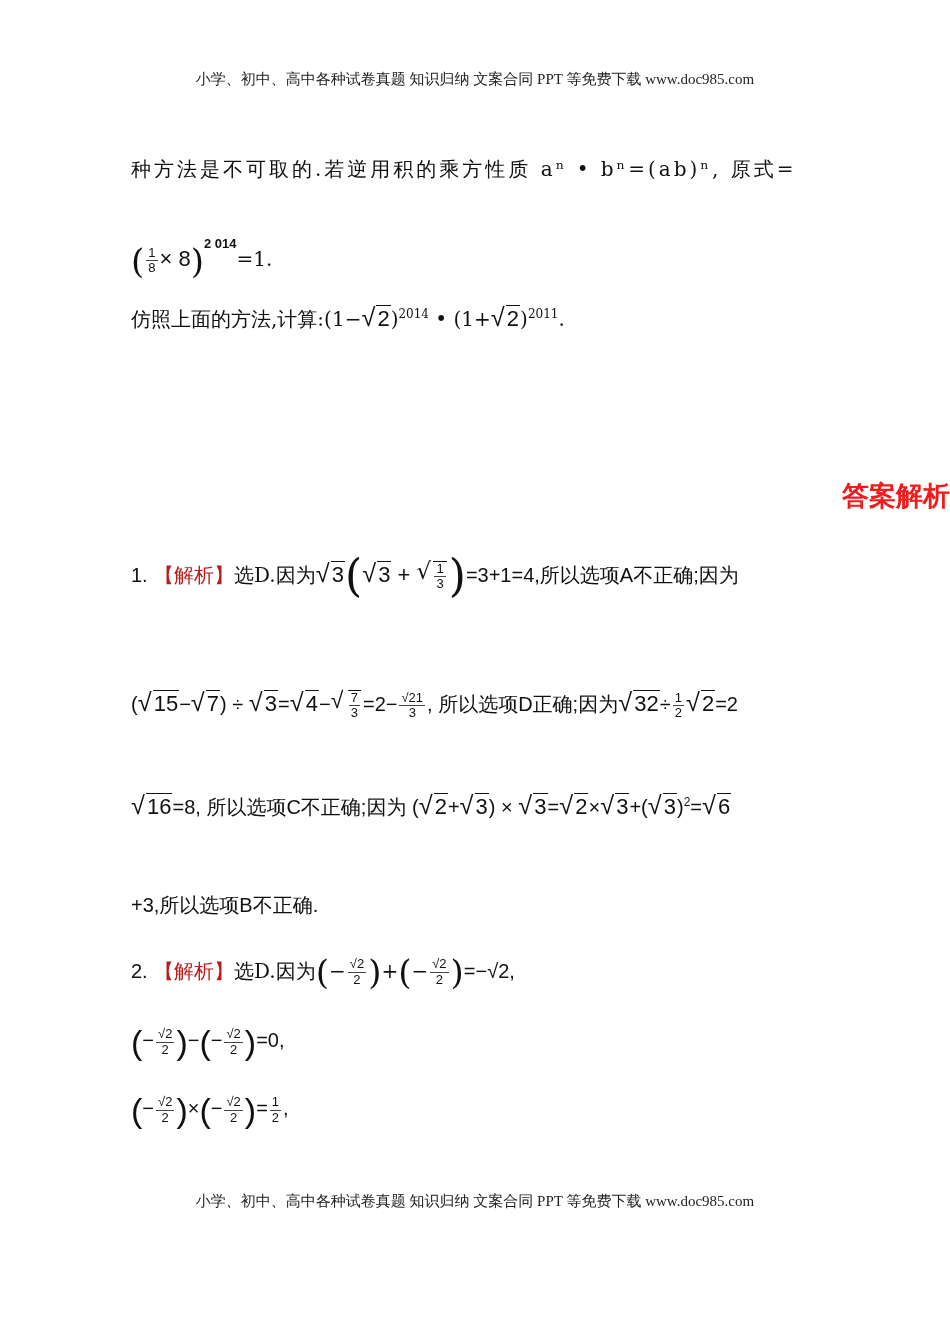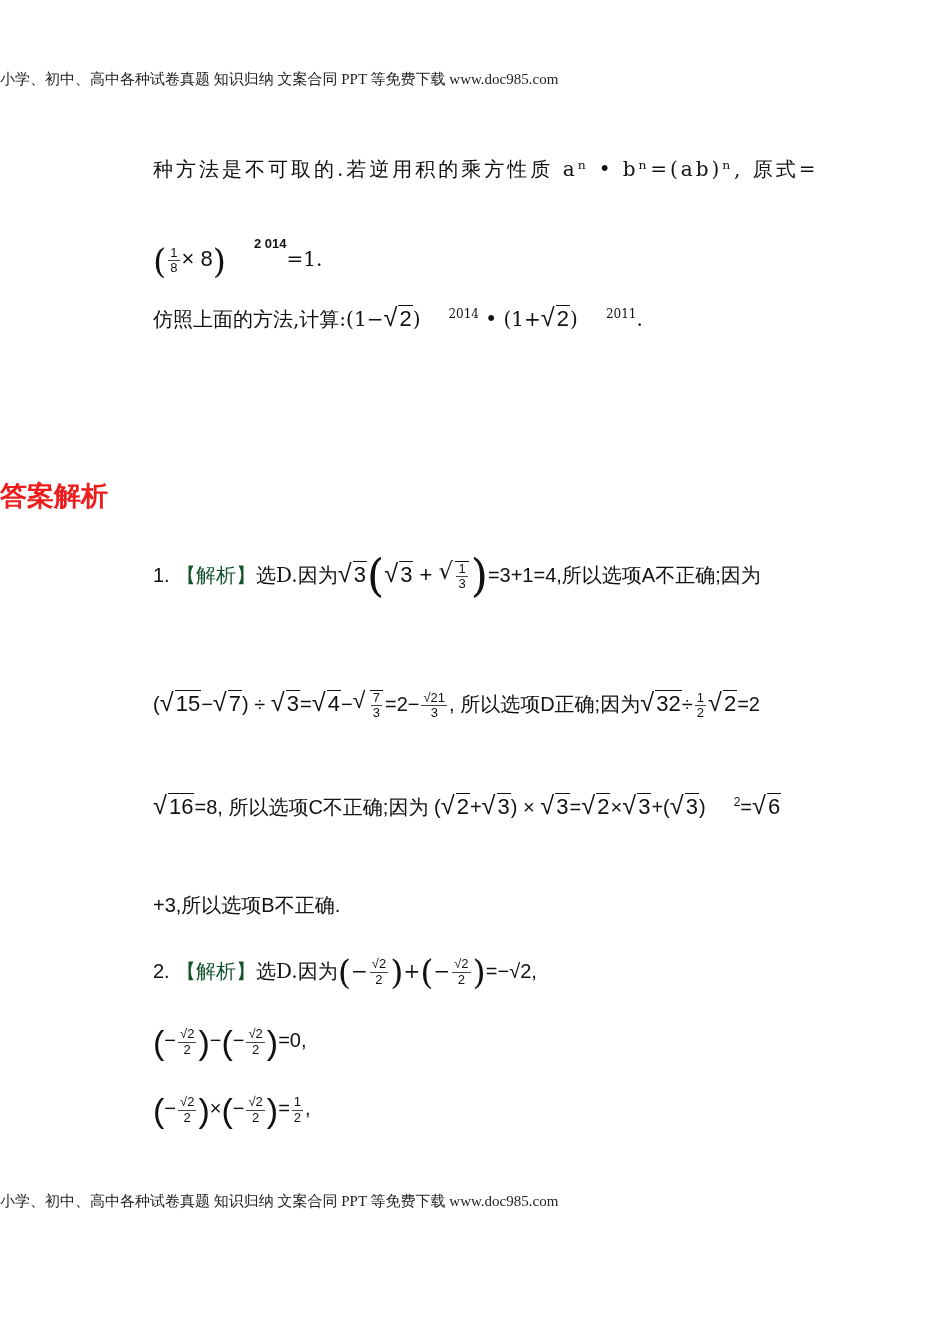--- a/index.html
+++ b/index.html
@@ -2,30 +2,30 @@
 <html><head>
 <meta charset="utf-8">
 <style>
   html, body { margin: 0; padding: 0; }
   body {
     width: 950px; height: 1344px; background: #ffffff; position: relative;
     overflow: hidden; color: #111;
     font-family: "DejaVu Serif", "Liberation Serif", serif;
   }
   .hdr {
-    position: absolute; left: 0; width: 950px; 
+    position: absolute; left: 0; width: 950px; text-align: center;
     font-family: "Liberation Serif", "DejaVu Serif", serif; font-size: 15px; color: #222;
   }
-  .line { position: absolute; left: 153px; white-space: nowrap; font-size: 20px; }
+  .line { position: absolute; left: 131px; white-space: nowrap; font-size: 20px; }
   .sans { font-family: "Liberation Sans", "DejaVu Sans", sans-serif; }
   .sp { letter-spacing: 3px; }
-  .sup { font-size: 12px; vertical-align: super; margin-left: 28px; }
-  .red { color: #14532d; text-align: center; }
+  .sup { font-size: 12px; vertical-align: super; }
+  .red { color: #b91c1c; text-align: center; }
   .title {
-    position: absolute; top: 478px; left: 0; width: 950px; text-align: left;
+    position: absolute; top: 478px; left: 0; width: 950px; text-align: right;
     font-family: "DejaVu Sans", sans-serif; font-weight: bold; font-size: 27px; color: #ee1c1c;
   }
   .sqrt { display: inline-block; position: relative; padding-left: 13px; margin-left: 2px; }
   .sqrt::before {
     content: "√"; position: absolute; left: -2px; top: -3px; font-size: 1.15em;
   }
   .sqrt > .rad { border-top: 1.5px solid #111; padding: 0 1px; }
   .frac {
     display: inline-flex; flex-direction: column; align-items: center;
     vertical-align: middle; font-size: 13px; margin: 0 2px; line-height: 1.1;

